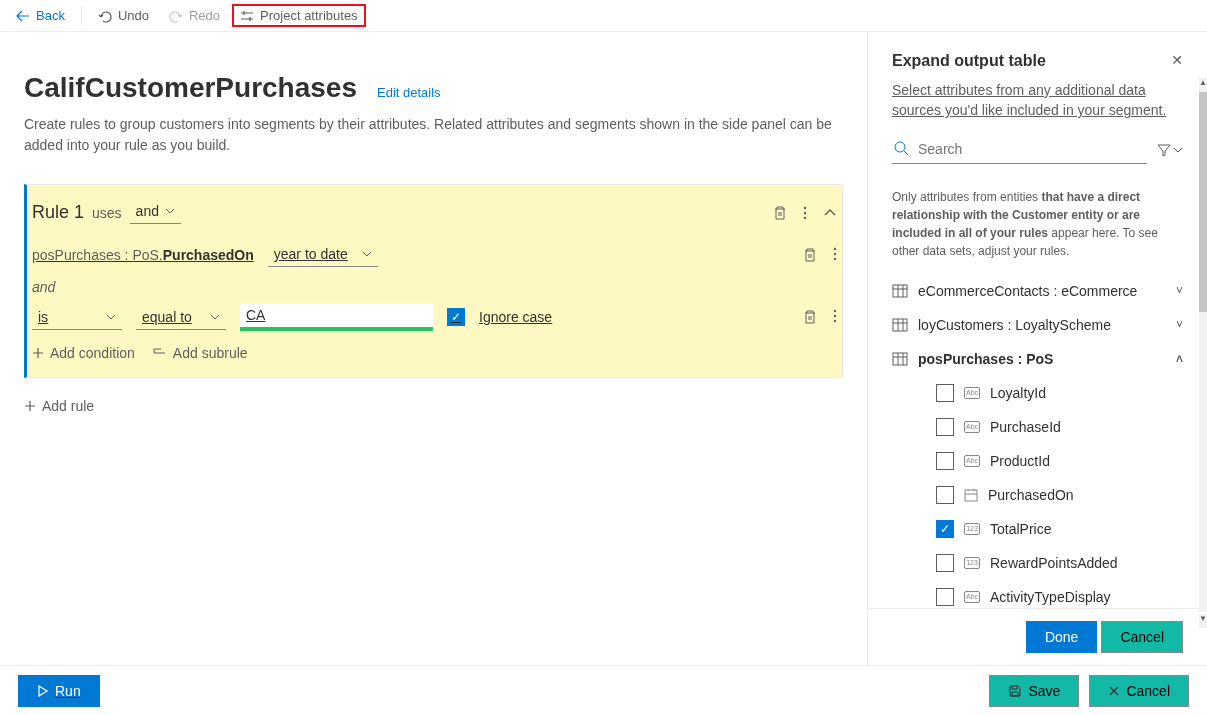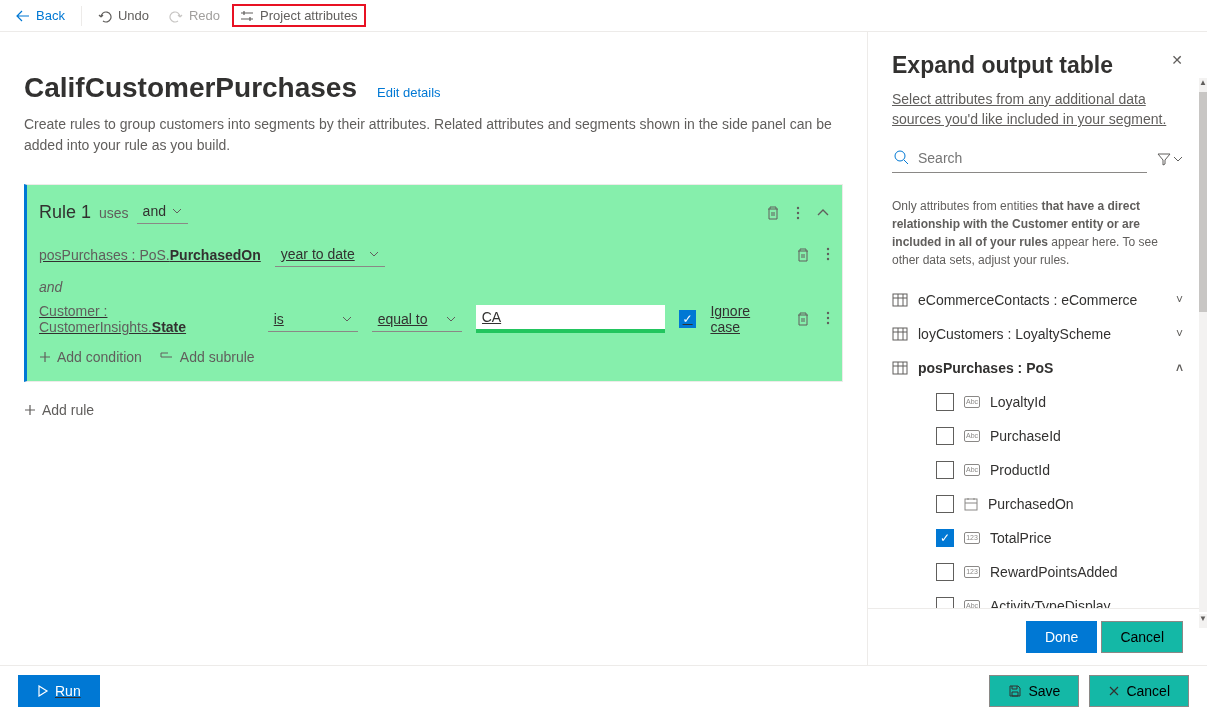--- a/index.html
+++ b/index.html
@@ -12,21 +12,21 @@
   .toolbar-sep { width: 1px; height: 20px; background: #edebe9; margin: 0 4px; }
   .highlighted { border: 2px solid #e81123; padding: 2px 6px; }
   
   .main { display: flex; height: calc(100% - 82px); }
   .content { flex: 1; padding: 20px 24px; overflow-y: auto; }
   .page-title-row { display: flex; align-items: baseline; gap: 20px; margin: 20px 0 10px; }
   .page-title { font-size: 28px; font-weight: 600; color: #323130; }
   .edit-link { color: #0078d4; font-size: 13px; }
   .page-desc { color: #605e5c; font-size: 14px; line-height: 1.5; margin-bottom: 28px; max-width: 820px; }
   
-  .rule-card { border: 1px solid #edebe9; border-left: 3px solid #0078d4; padding: 16px 12px; background: #86efac; margin-top: 20px; }
+  .rule-card { border: 1px solid #edebe9; border-left: 3px solid #0078d4; padding: 16px 5px; background: #fef9c3; margin-top: 20px; }
   .rule-header { display: flex; align-items: center; gap: 8px; margin-bottom: 18px; }
   .rule-name { font-size: 18px; color: #323130; }
   .rule-uses { font-size: 14px; color: #605e5c; }
   .dropdown-inline { display: inline-flex; align-items: center; gap: 6px; border-bottom: 1px solid #8a8886; padding: 2px 6px 4px; font-size: 14px; color: #323130; }
   .rule-actions { margin-left: auto; display: flex; gap: 16px; align-items: center; color: #605e5c; }
   
   .condition-row { display: flex; align-items: center; gap: 14px; margin-bottom: 12px; font-size: 14px; text-decoration: underline; }
   .attr-label { color: #605e5c; }
   .attr-label b { font-weight: 600; color: #323130; }
   .cond-dropdown { display: inline-flex; align-items: center; justify-content: space-between; border-bottom: 1px solid #8a8886; padding: 4px 6px; min-width: 90px; font-size: 14px; color: #323130; }
@@ -36,21 +36,21 @@
   .checkbox-checked { width: 18px; height: 18px; background: #0078d4; display: inline-flex; align-items: center; justify-content: center; color: #fff; font-size: 12px; }
   .ignore-label { font-size: 14px; color: #323130; }
   
   .add-row { display: flex; gap: 18px; margin-top: 14px; }
   .add-btn { display: flex; align-items: center; gap: 6px; color: #605e5c; font-size: 14px; cursor: pointer; }
   .add-rule-row { margin-top: 20px; }
   
   .panel { width: 340px; border-left: 1px solid #edebe9; background: #fff; display: flex; flex-direction: column; position: relative; }
   .panel-header { padding: 20px 24px 10px; }
   .panel-title-row { display: flex; justify-content: space-between; align-items: flex-start; }
-  .panel-title { font-size: 23px; font-weight: 600; color: #323130; }
+  .panel-title { font-size: 16px; font-weight: 600; color: #323130; }
   .close-x { color: #605e5c; font-size: 14px; cursor: pointer; }
   .panel-desc { font-size: 14px; color: #605e5c; margin-top: 10px; line-height: 1.45; text-decoration: underline; }
   .search-row { display: flex; align-items: center; gap: 10px; margin-top: 16px; }
   .search-box { flex: 1; display: flex; align-items: center; gap: 8px; border-bottom: 1px solid #8a8886; padding: 4px 2px 6px; }
   .search-box input { border: none; outline: none; font-size: 14px; flex: 1; }
   .filter-icon { color: #605e5c; display: flex; align-items: center; gap: 2px; }
   .panel-note { font-size: 12px; color: #605e5c; padding: 14px 24px; line-height: 1.5; }
   .panel-note b { font-weight: 600; }
   
   .entity-list { padding: 0 24px; flex: 1; overflow-y: auto; }
@@ -156,21 +156,20 @@
               <circle cx="2" cy="2" r="1.2" fill="#605e5c"></circle>
               <circle cx="2" cy="7" r="1.2" fill="#605e5c"></circle>
               <circle cx="2" cy="12" r="1.2" fill="#605e5c"></circle>
             </svg>
         </div>
       </div>
 
       <div class="and-label">and</div>
 
       <div class="condition-row">
-        <span class="attr-label"><span>Customer : CustomerInsights.</span><b>State</b></span>
         <span class="cond-dropdown">
           <span>is</span>
           <svg width="10" height="6">
               <path d="M1 1 L5 5 L9 1" stroke="#605e5c" fill="none"></path>
             </svg>
         </span>
         <span class="cond-dropdown">
           <span>equal to</span>
           <svg width="10" height="6">
               <path d="M1 1 L5 5 L9 1" stroke="#605e5c" fill="none"></path>

